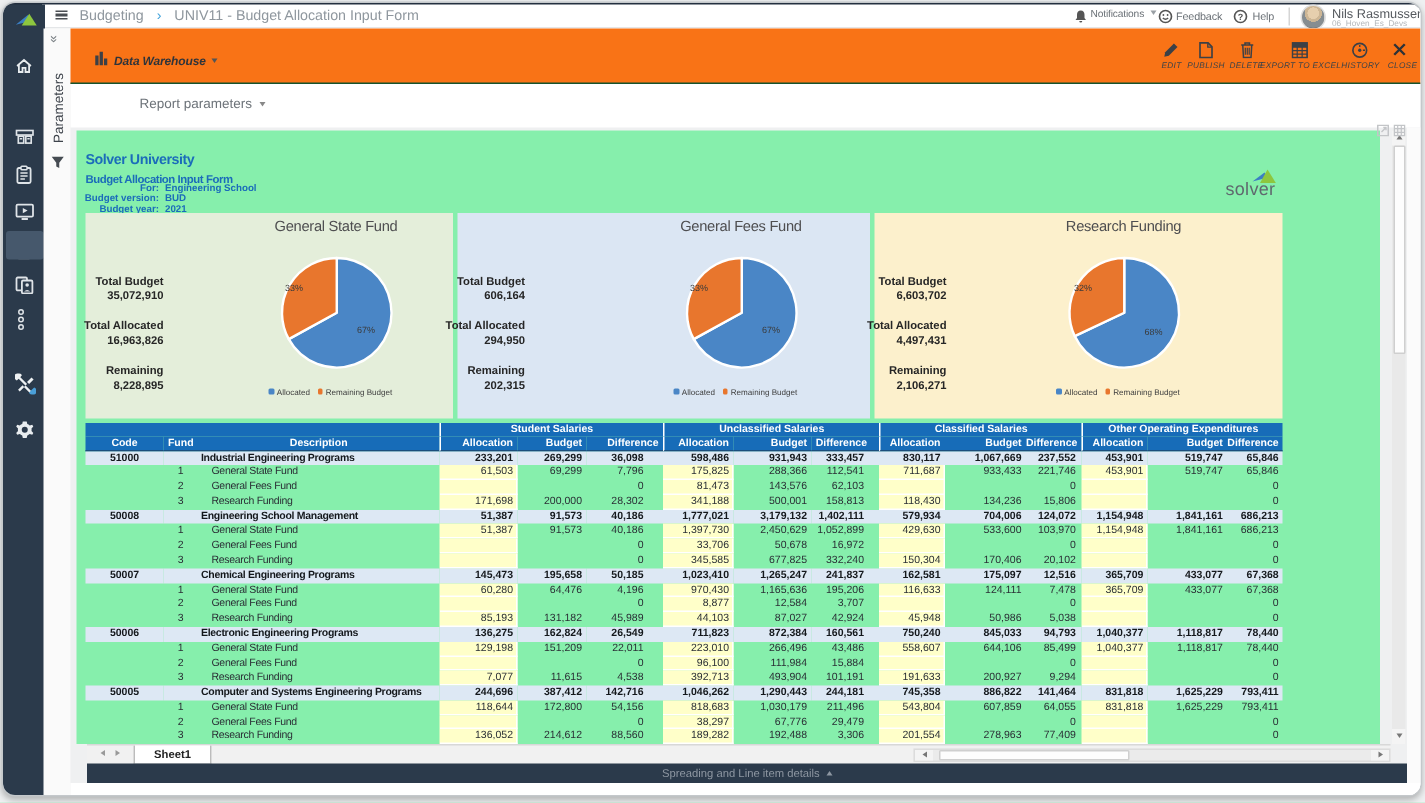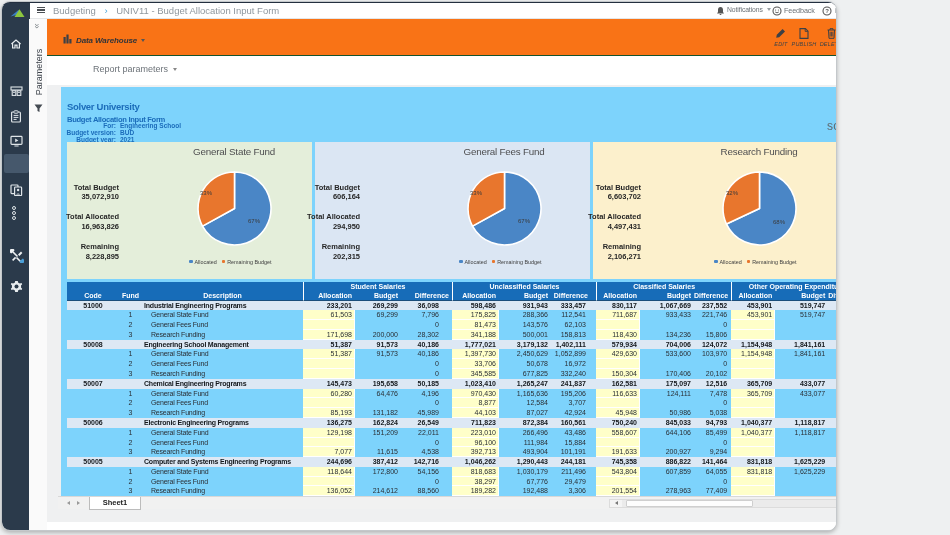--- a/index.html
+++ b/index.html
@@ -1,16 +1,16 @@
 <!DOCTYPE html>
 <html><head><meta charset="utf-8">
 <style>
 * { margin:0; padding:0; box-sizing:border-box; }
 html,body { width:950px; height:535px; font-family:"Liberation Sans",sans-serif; background:#eef0f1; overflow:hidden; }
-#win { position:absolute; left:1px; top:1px; width:836px; height:530px; background:#fff;
+#win { position:absolute; left:1px; top:1px; width:947px; height:530px; background:#fff;
   border-radius:9px; border:1px solid #c4c8cb; box-shadow:0 2px 4px rgba(0,0,0,.25); overflow:hidden; }
 .abs { position:absolute; white-space:nowrap; }
 
 #topline { position:absolute; left:0; top:0; width:100%; height:2.5px; background:#232f3f; }
 #topbar { position:absolute; left:26px; top:1px; width:919px; height:16px; background:#fff; border-bottom:1px solid #e4e6e8; }
 #crumb { position:absolute; left:25px; top:2px; font-size:9.5px; color:#8f979e; }
 #crumb b { color:#45a4dc; font-weight:normal; padding:0 6px; }
 #burger { position:absolute; left:9px; top:4px; width:8px; height:6px;
   border-top:1.2px solid #4a4e53; border-bottom:1.2px solid #4a4e53; }
 #burger:after { content:""; position:absolute; left:0; top:1.4px; width:8px; height:1.2px; background:#4a4e53; }
@@ -25,21 +25,21 @@
 #pchev { position:absolute; left:5px; top:2px; color:#7a8085; font-size:9px; transform:rotate(90deg); }
 
 #content { position:absolute; left:45px; top:17px; width:900px; height:511px; background:#fff; }
 #toolrow { position:absolute; left:0; top:0; width:900px; height:37px; background:#f97316; border-bottom:1px solid #14532d;font-style:italic; }
 #dwtxt { position:absolute; left:29px; top:17px; font-size:8px; letter-spacing:-0.1px; color:#30343a; font-weight:bold; }
 .ticon { position:absolute; top:9px; }
 .tlab { position:absolute; top:22px; font-size:5.5px; color:#3f4347; letter-spacing:.2px; white-space:nowrap; text-align:center; width:80px; margin-left:-40px; }
 #rptxt { position:absolute; left:16px; top:45px; font-size:9px; color:#6d7379;margin-left:30px; }
 #repbg { position:absolute; left:0; top:66px; width:900px; height:445px; background:#eff0f1; }
 #rightwhite { position:absolute; left:891px; top:66px; width:9px; height:445px; background:#fbfbfb; }
-#viewport { position:absolute; left:14px; top:68px; width:869px; height:409px; background:#7dd3fc; overflow:hidden;padding-left:28px; }
+#viewport { position:absolute; left:4px; top:68px; width:869px; height:409px; background:#86efac; overflow:hidden;padding-left:28px; }
 .tri { display:inline-block; width:0; height:0; }
 .tri.up { border-left:2.5px solid transparent; border-right:2.5px solid transparent; border-bottom:3.5px solid #777; }
 .tri.dn { border-left:2.5px solid transparent; border-right:2.5px solid transparent; border-top:3.5px solid #777; }
 .tri.lf { border-top:2.5px solid transparent; border-bottom:2.5px solid transparent; border-right:3.5px solid #777; }
 .tri.rt { border-top:2.5px solid transparent; border-bottom:2.5px solid transparent; border-left:3.5px solid #777; }
 
 #vsb { position:absolute; left:881px; top:68px; width:9px; height:409px; background:#e9e9e9; }
 #vsb .thumb { position:absolute; left:0.5px; top:10px; width:8px; height:139px; background:#fdfdfd; border:1px solid #cfcfcf; border-radius:1px; }
 #vsb .ab { position:absolute; left:0; width:9px; height:10px; background:#f4f4f4; color:#666; font-size:5px; text-align:center; line-height:10px; }
 #sheetrow { position:absolute; left:11px; top:477px; width:869px; height:13px; background:#f1f1f1; border-top:1px solid #d8d8d8; }
@@ -700,15 +700,16 @@
     <div id="sheetrow">
       <div class="snav" style="left:9px"><span class="tri lf" style="border-right-color:#999"></span></div>
       <div class="snav" style="left:19px"><span class="tri rt" style="border-left-color:#999"></span></div>
       <div id="stab">Sheet1</div>
       <div id="hsb">
         <div class="ab" style="left:0"><span class="tri lf" style="margin-top:1px"></span></div>
         <div class="thumb"></div>
         <div class="ab" style="right:0"><span class="tri rt" style="margin-top:1px"></span></div>
       </div>
     </div>
+    <div id="darkbar">Spreading and Line item details &nbsp;<span class="tri up" style="border-bottom-color:#8e97a2;margin-bottom:1px"></span></div>
     <div id="belowbar"></div>
   </div>
 </div>
 
 </body></html>

